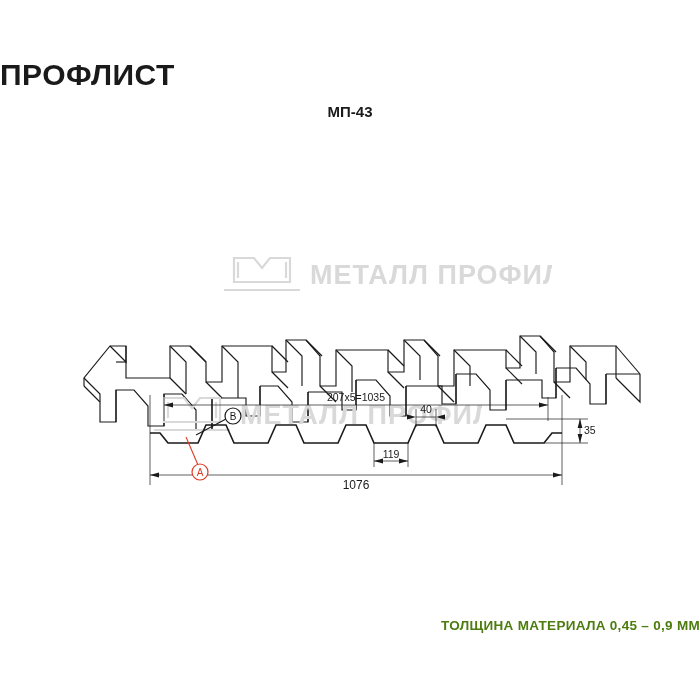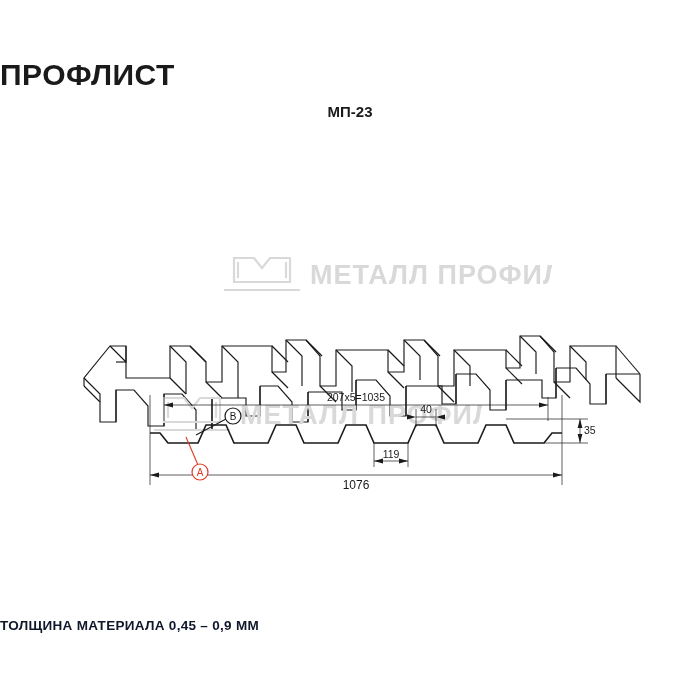--- a/index.html
+++ b/index.html
@@ -38,25 +38,25 @@
     text-align: center;
     font-size: 15px;
     font-weight: bold;
     color: #1a1a1a;
   }
   .footnote {
     position: absolute;
     top: 618px;
     left: 0;
     width: 700px;
-    text-align: left;
+    text-align: right;
     font-size: 13.5px;
     font-weight: bold;
     letter-spacing: 0.3px;
-    color: #0f172a;
+    color: #4d7c0f;
   }
   .drawing {
     position: absolute;
     top: 0;
     left: 0;
   }
   .wm {
     position: absolute;
     pointer-events: none;
     opacity: 1;
@@ -76,21 +76,21 @@
   svg text {
     font-family: "Liberation Sans", sans-serif;
   }
 </style>
 </head>
 <body>
 
 <div class="page">
 
   <div class="title">ПРОФЛИСТ</div>
-  <div class="subtitle">МП-23</div>
+  <div class="subtitle">МП-43</div>
 
   <svg class="wm" style="top:228px; left:222px;" width="330" height="90" viewBox="0 0 330 90">
     <g class="wm-shape" transform="translate(2,24)">
       <path d="M10 30 L10 6 L30 6 L38 16 L46 6 L66 6 L66 30 Z"></path>
       <path d="M14 26 L14 10"></path>
       <path d="M62 26 L62 10"></path>
       <path d="M0 38 L76 38"></path>
     </g>
     <text class="wm-text" x="88" y="56">МЕТАЛЛ ПРОФИЛЬ</text>
   </svg>

